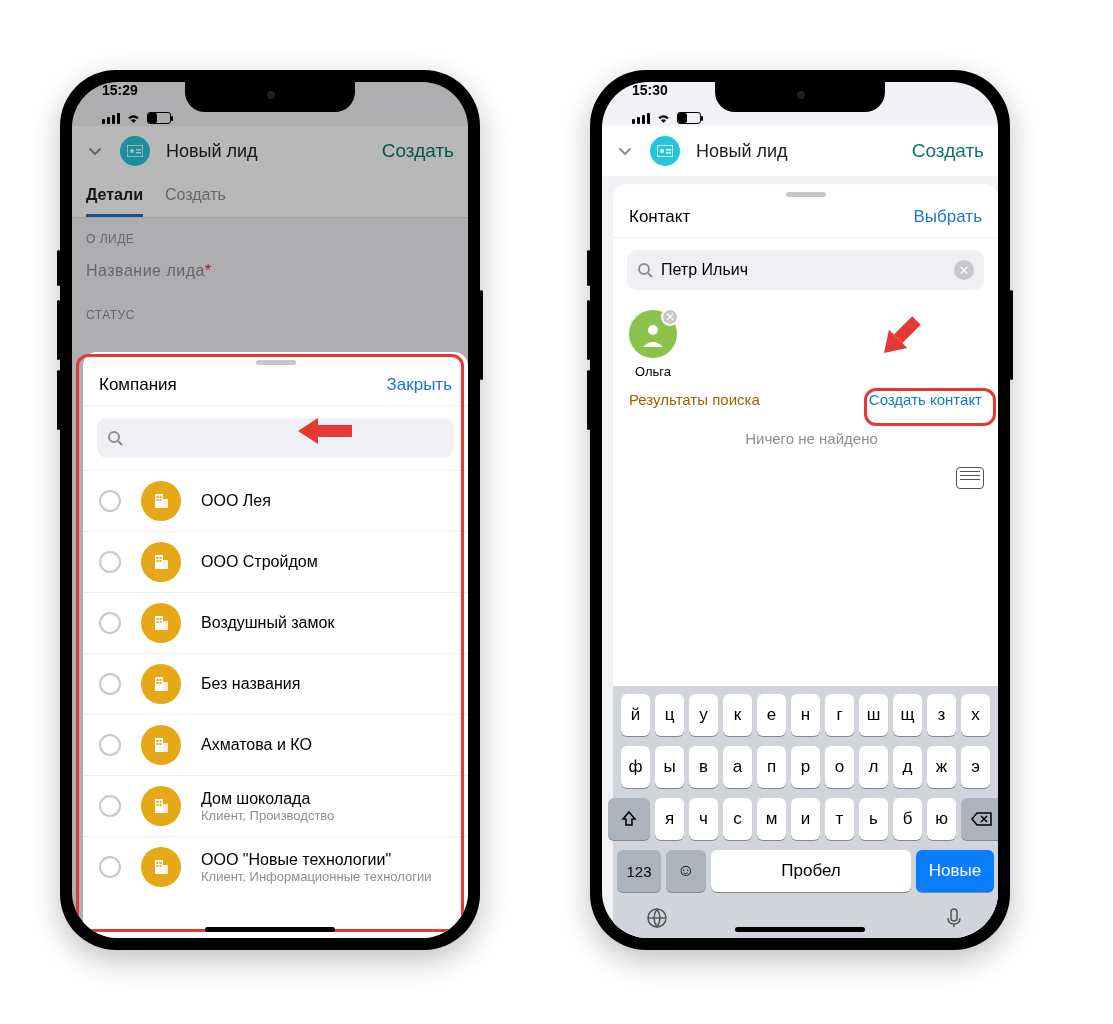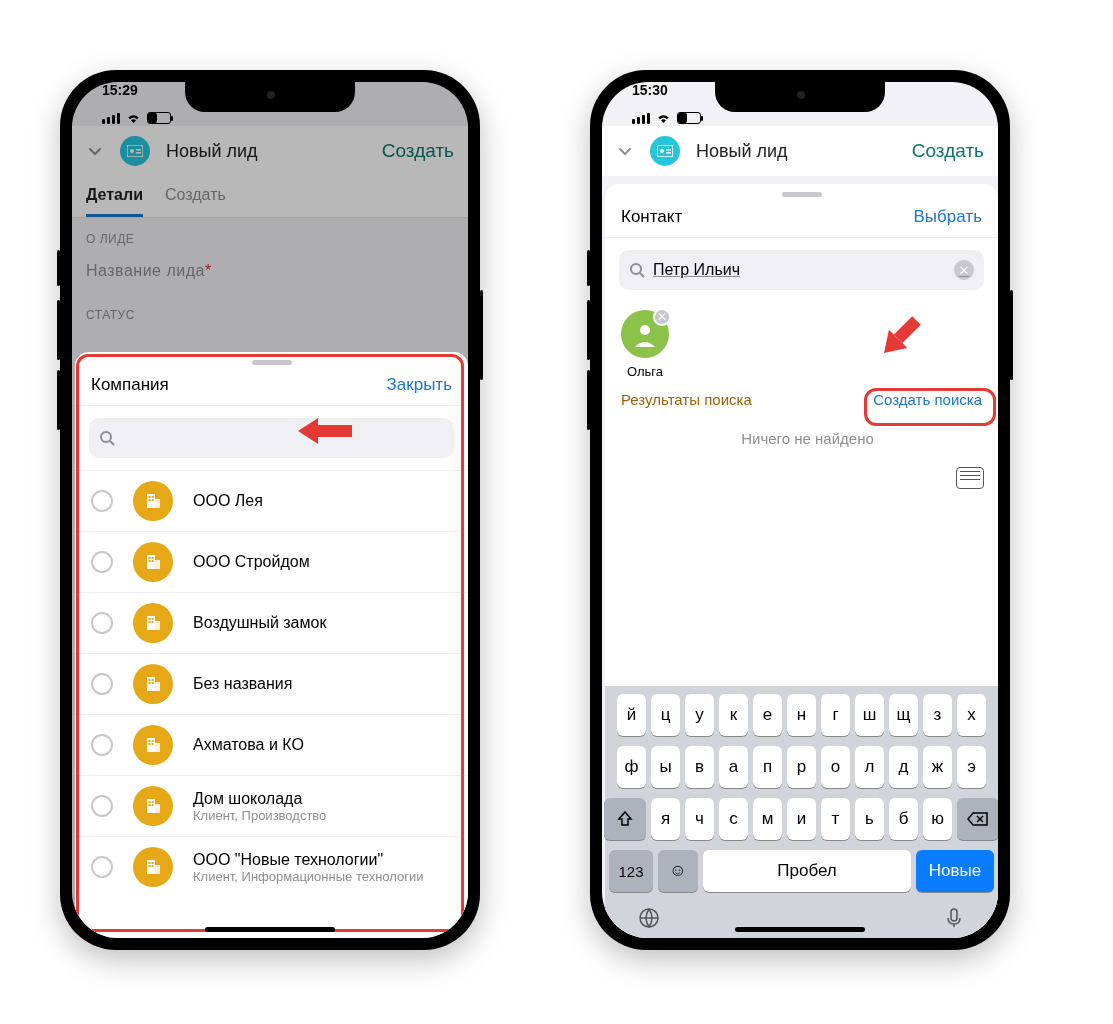--- a/index.html
+++ b/index.html
@@ -60,29 +60,29 @@
   .tab { padding:10px 0 10px; margin-right:22px; font-size:16px; color:#8e8e93;}
   .tab.active{ color:#222; font-weight:600; border-bottom:3px solid #1976d2;}
 
   .form-area{ padding:14px; color:#8e8e93; font-size:12px; letter-spacing:.5px;}
   .form-field{ margin-top:16px; font-size:16px; color:#8e8e93;}
   .req{color:#d32f2f;}
 
   .dim-overlay{ position:absolute; inset:0; background:rgba(0,0,0,.28); z-index:5;}
 
   .sheet {
-    position:absolute; left:3px; right:0; bottom:0; background:#fff; border-top-left-radius:14px; border-top-right-radius:14px;
+    position:absolute; left:11px; right:0; bottom:0; background:#fff; border-top-left-radius:14px; border-top-right-radius:14px;
     z-index:10; padding-bottom:20px;
   }
   .sheet-grip{ width:40px;height:5px;border-radius:3px;background:#c7c7cc;margin:8px auto 4px;}
   .sheet-head{ display:flex;align-items:center;justify-content:space-between;padding:6px 16px 10px; border-bottom:1px solid #eee;}
   .sheet-title{ font-size:17px;}
   .sheet-action{ color:#1976d2; font-size:17px;}
 
-  .searchbox{ margin:12px 14px; height:40px; background:#efeff4; border-radius:10px; display:flex; align-items:center; padding:0 10px; gap:8px; color:#8e8e93;text-decoration:underline;}
+  .searchbox{ margin:12px 14px; height:40px; background:#efeff4; border-radius:10px; display:flex; align-items:center; padding:0 10px; gap:8px; color:#8e8e93;}
   .searchbox input{ border:none;background:transparent;font-size:16px;flex:1;outline:none;color:#000;}
   .searchbox .clear{ width:20px;height:20px;border-radius:50%;background:#c7c7cc;color:#fff;display:flex;align-items:center;justify-content:center;font-size:13px;}
 
   .row-line{ display:flex;align-items:center;justify-content:space-between;padding:4px 16px 8px;}
   .rs-label{ color:#a16207; font-size:15px;}
   .link{ color:#1976d2; font-size:15px;}
 
   .company-list{ }
   .c-row{ display:flex; align-items:center; gap:20px; padding:10px 16px; border-top:1px solid #eee;}
   .radio{ width:22px;height:22px;border:2px solid #c7c7cc;border-radius:50%;}
@@ -395,21 +395,21 @@
                 <path d="M3 26 Q13 16 23 26" fill="#fff"></path>
               </svg>
           </span>
           <span class="chip-x">✕</span>
           <span class="chip-name">Ольга</span>
         </div>
       </div>
 
       <div class="row-line">
         <span class="rs-label">Результаты поиска</span>
-        <span class="link">Создать поиска</span>
+        <span class="link">Создать контакт</span>
       </div>
       <div class="empty">Ничего не найдено</div>
 
       <div style="flex:1"></div>
 
       <div class="kbbar">
         <span class="kb-toggle"></span>
       </div>
 
       <div class="keyboard" style="position:absolute;left:0;right:0;bottom:0;">

